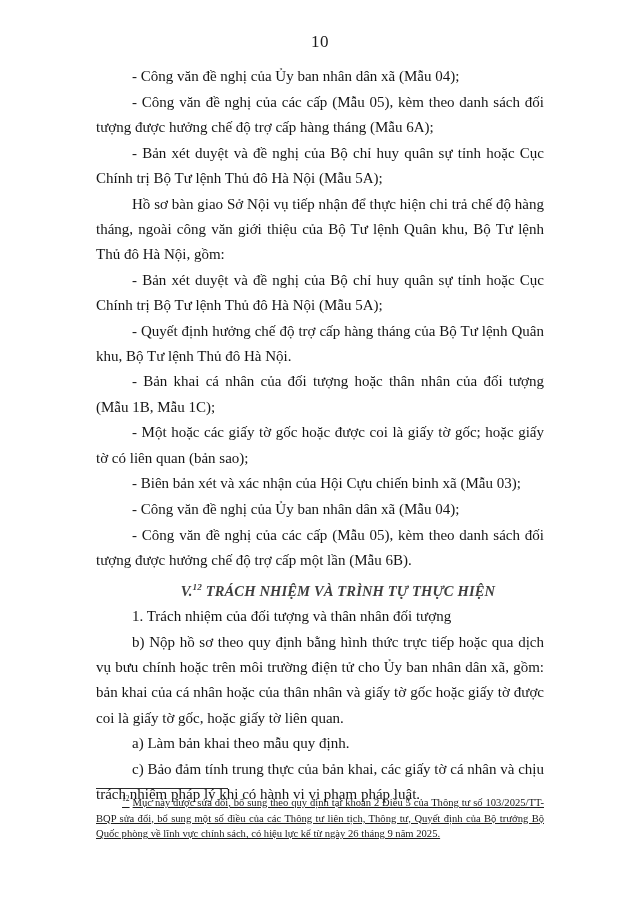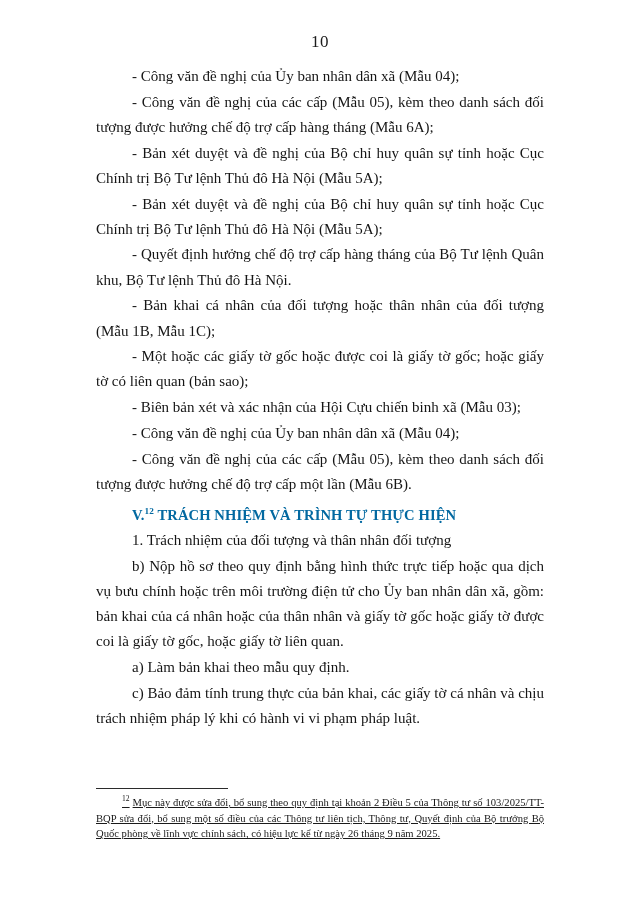--- a/index.html
+++ b/index.html
@@ -47,23 +47,24 @@
     color: #151515;
     -webkit-hyphens: none;
     hyphens: none;
   }
   h2.section-heading {
     margin: 6px 0 0 0;
     font-size: 14.6px;
     line-height: 25.2px;
     font-weight: bold;
     text-indent: 36px;
-    text-align: left;
-    color: #0369a1;
+    text-align: center;
+    color: #404040;
     letter-spacing: 0.1px;
+    font-style: italic;
   }
   h2.section-heading .fn-ref {
     font-size: 9.2px;
     vertical-align: super;
     font-weight: bold;
     line-height: 0;
   }
   .footnote-area {
     position: absolute;
     left: 96px;
@@ -98,20 +99,21 @@
 
 <div class="page">
 
   <div class="page-number">10</div>
 
   <div class="body-area">
 
     <p class="para">- Công văn đề nghị của Ủy ban nhân dân xã (Mẫu 04);</p>
     <p class="para">- Công văn đề nghị của các cấp (Mẫu 05), kèm theo danh sách đối tượng được hưởng chế độ trợ cấp hàng tháng (Mẫu 6A);</p>
     <p class="para">- Bản xét duyệt và đề nghị của Bộ chỉ huy quân sự tỉnh hoặc Cục Chính trị Bộ Tư lệnh Thủ đô Hà Nội (Mẫu 5A);</p>
+    <p class="para">Hồ sơ bàn giao Sở Nội vụ tiếp nhận để thực hiện chi trả chế độ hàng tháng, ngoài công văn giới thiệu của Bộ Tư lệnh Quân khu, Bộ Tư lệnh Thủ đô Hà Nội, gồm:</p>
     <p class="para">- Bản xét duyệt và đề nghị của Bộ chỉ huy quân sự tỉnh hoặc Cục Chính trị Bộ Tư lệnh Thủ đô Hà Nội (Mẫu 5A);</p>
     <p class="para">- Quyết định hưởng chế độ trợ cấp hàng tháng của Bộ Tư lệnh Quân khu, Bộ Tư lệnh Thủ đô Hà Nội.</p>
     <p class="para">- Bản khai cá nhân của đối tượng hoặc thân nhân của đối tượng (Mẫu 1B, Mẫu 1C);</p>
     <p class="para">- Một hoặc các giấy tờ gốc hoặc được coi là giấy tờ gốc; hoặc giấy tờ có liên quan (bản sao);</p>
     <p class="para">- Biên bản xét và xác nhận của Hội Cựu chiến binh xã (Mẫu 03);</p>
     <p class="para">- Công văn đề nghị của Ủy ban nhân dân xã (Mẫu 04);</p>
     <p class="para">- Công văn đề nghị của các cấp (Mẫu 05), kèm theo danh sách đối tượng được hưởng chế độ trợ cấp một lần (Mẫu 6B).</p>
 
     <h2 class="section-heading"><span>V.</span><span class="fn-ref">12</span> <span>TRÁCH NHIỆM VÀ TRÌNH TỰ THỰC HIỆN</span></h2>
 

